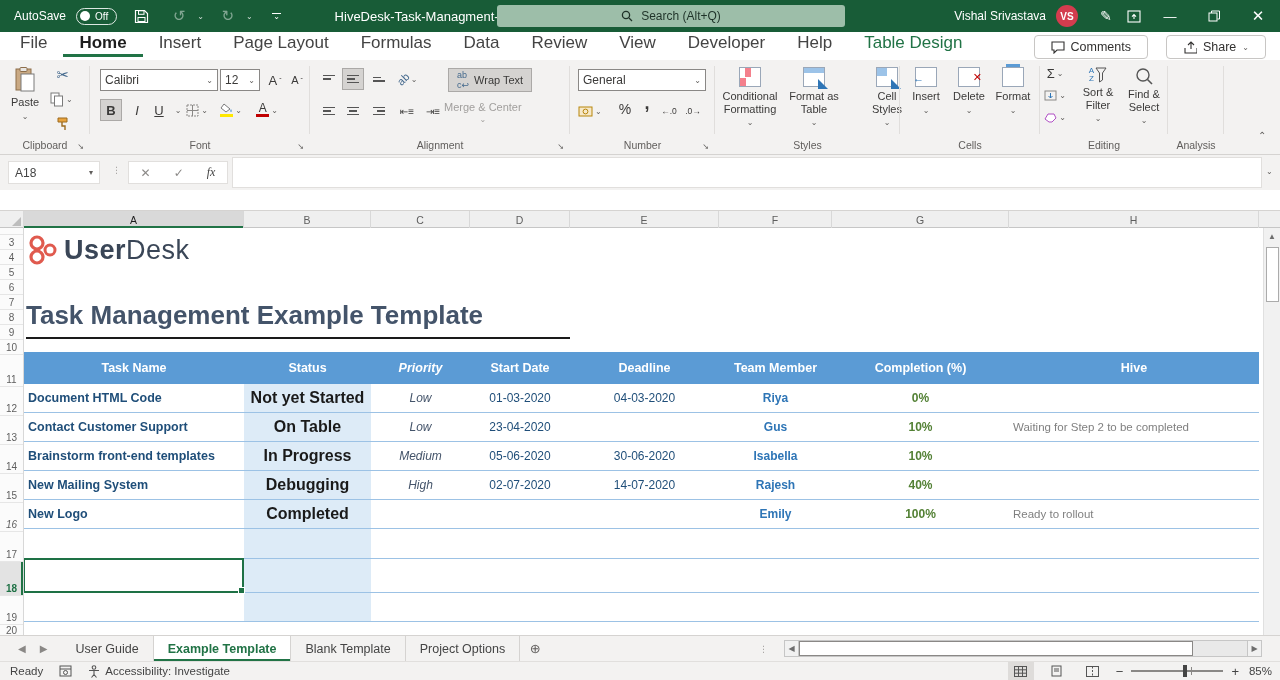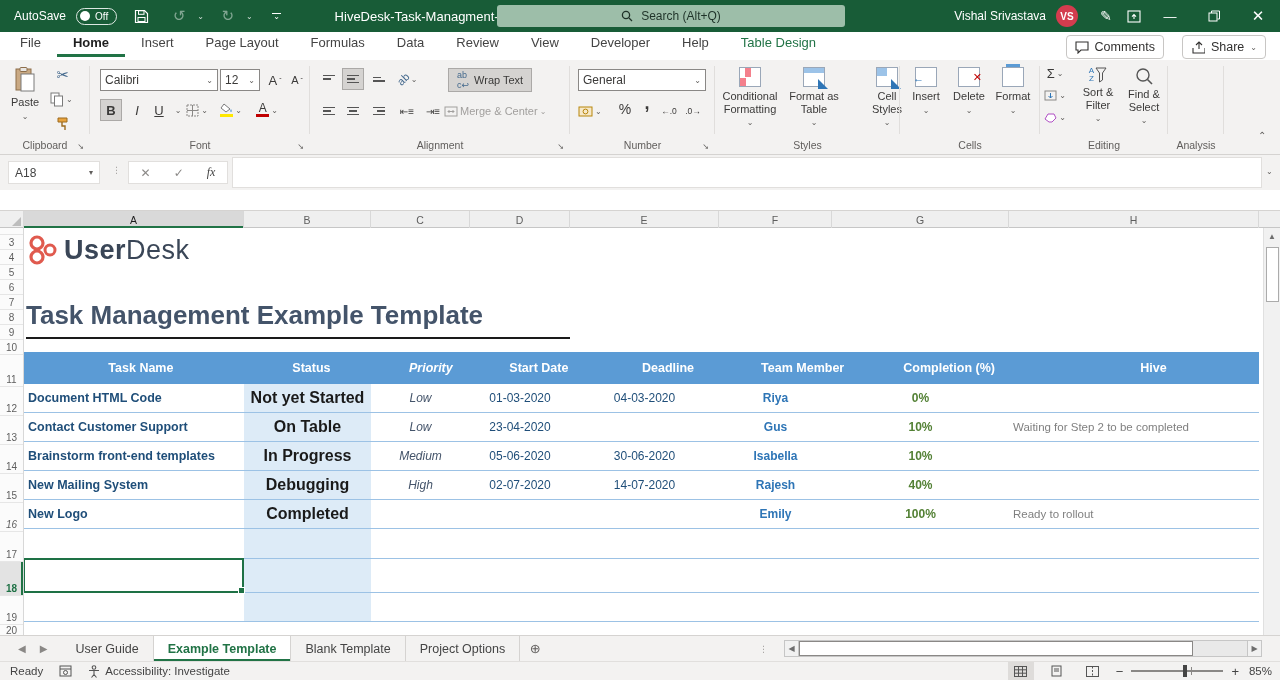--- a/index.html
+++ b/index.html
@@ -23,45 +23,45 @@
     border-radius:3px; display:flex; align-items:center; justify-content:center; gap:8px;
     color:#1F3329; font-size:12px; cursor:text; }
   .tb-right { position:absolute; right:0; top:0; height:32px; display:flex; align-items:center; }
   .username { font-size:12px; margin-right:10px; }
   .avatar { width:22px; height:22px; border-radius:50%; background:#D33C4E; color:#fff;
     font-size:10px; font-weight:bold; display:flex; align-items:center; justify-content:center; margin-right:14px; }
   .winbtn { width:44px; height:32px; display:flex; align-items:center; justify-content:center; cursor:pointer; font-size:13px; }
 
   
   .tabrow { position:absolute; left:0; top:32px; width:1280px; height:21px; background:#fff;
-    display:flex; align-items:center; font-size:13px; color:#444; }
+    display:flex; align-items:center; font-size:17px; color:#444; }
   .rtab { padding:0 16px; height:28px; display:flex; align-items:center; cursor:pointer; white-space:nowrap; }
   .rtab.active { color:#1E1E1E; font-weight:bold; box-shadow:inset 0 -3px 0 #217346; }
   .rtab.contextual { color:#217346; }
   .tabrow-right { position:absolute; right:14px; top:35px; display:flex; gap:18px; }
-  .pillbtn { border:1px solid #C8C6C4; border-radius:4px; height:24px; padding:0 8px;
+  .pillbtn { border:1px solid #C8C6C4; border-radius:4px; height:24px; padding:0 16px;
     display:flex; align-items:center; gap:6px; font-size:12.5px; color:#323130; background:#fff; cursor:pointer; }
 
   
   .ribbon { position:absolute; left:0; top:60px; width:1280px; height:95px; background:#F3F2F1;
     border-bottom:1px solid #D5D3D1; font-size:11px; color:#3B3A39; }
   .rgroup { position:absolute; top:0; height:94px; }
   .rgroup::after { content:""; position:absolute; right:0; top:6px; bottom:20px; width:1px; background:#E0DEDC; }
   .glabel { position:absolute; bottom:3px; left:0; right:0; text-align:center; font-size:10.5px; color:#605E5C; }
   .launcher { position:absolute; bottom:3px; right:6px; font-size:8px; color:#605E5C; cursor:pointer; }
   .bigbtn { display:flex; flex-direction:column; align-items:center; justify-content:flex-start;
     padding-top:7px; gap:3px; cursor:pointer; text-align:center; line-height:1.15; height:78px; }
   .chev { font-size:8px; color:#605E5C; }
   .smallbtn { display:flex; align-items:center; justify-content:center; height:22px; min-width:22px;
     cursor:pointer; gap:2px; }
   .smallbtn.on { background:#D5D3D1; border:1px solid #ABA9A7; }
   .combo { background:#fff; border:1px solid #8A8886; height:22px; display:flex; align-items:center;
     justify-content:space-between; padding:0 4px; font-size:12px; cursor:pointer; }
   .combo .chev { margin-left:4px; }
-  .disabledbtn { color:#A19F9D !important; }
+  .disabledbtn { color:#A19F9D !important;flex-direction:column; }
   .mini-grid { width:22px; height:20px; border:1px solid #9AA7B8; background:#fff; position:relative; }
   .mini-grid .hd { position:absolute; left:0; top:0; right:0; height:5px; background:#9CC3E8; }
   .mini-grid .brush { position:absolute; right:-4px; bottom:-3px; width:0; height:0;
     border-left:10px solid transparent; border-bottom:10px solid #2E75B6; transform:rotate(90deg); }
   .ico-lines { display:flex; flex-direction:column; gap:2px; }
   .ico-lines i { display:block; height:1.5px; background:#555; }
 
   
   .formulabar { position:absolute; left:0; top:155px; width:1280px; height:35px; background:#F3F2F1;
     display:flex; align-items:center; font-size:12px; color:#444; }
@@ -98,21 +98,21 @@
   .logo { position:absolute; left:4px; top:5px; display:flex; align-items:center; gap:6px; }
   .logo-text { font-size:27px; color:#3A4657; letter-spacing:.5px; }
   .logo-text b { font-weight:800; }
   .logo-text span { font-weight:300; }
   .pagetitle { position:absolute; left:2px; top:72px; font-size:26px; font-weight:bold; color:#44546A; white-space:nowrap; }
   .title-underline { position:absolute; left:2px; top:109px; width:544px; height:2px; background:#1a1a1a; }
 
   .xtable { position:absolute; left:0; top:124px; width:1235px; }
   .trow { display:flex; width:1235px; }
   .thead { height:32px; background:#5B9BD5; color:#fff; font-weight:bold; font-size:12.5px; }
-  .thead .cell { display:flex; align-items:center; justify-content:center;margin-left:24px; }
+  .thead .cell { display:flex; align-items:center; justify-content:center; }
   .drow { height:29px; border-bottom:1px solid #9CC2E5; font-size:12px; }
   .erow { border-bottom:1px solid #9CC2E5; }
   .cell { overflow:hidden; white-space:nowrap; display:flex; align-items:center; }
   .cw0{width:220px}.cw1{width:127px}.cw2{width:99px}.cw3{width:100px}
   .cw4{width:149px}.cw5{width:113px}.cw6{width:177px}.cw7{width:250px}
   .c-task { font-weight:bold; color:#1F4E79; padding-left:4px; font-size:12.5px; }
   .c-status { justify-content:center; font-weight:bold; font-size:16px; color:#1a1a1a; }
   .c-priority { justify-content:center; font-style:italic; color:#44546A; }
   .c-date { justify-content:center; color:#1F4E79; }
   .c-member { justify-content:center; font-weight:bold; color:#2E75B6; }

